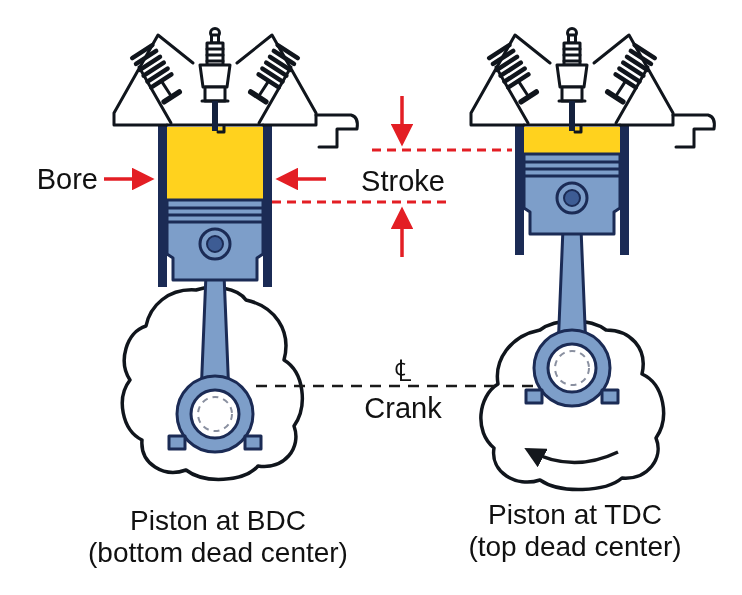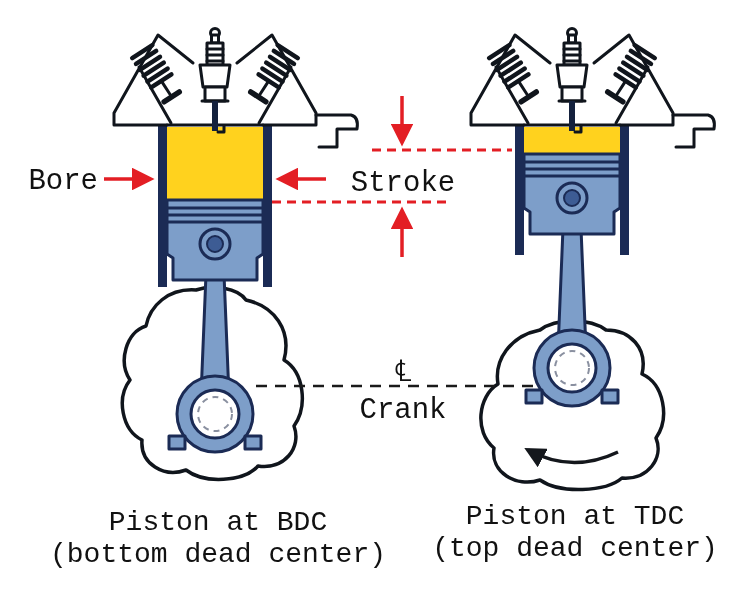--- a/index.html
+++ b/index.html
@@ -1,20 +1,20 @@
 <!DOCTYPE html>
 <html style="--background: #FFFFFF; --combustion-yellow: #FFD21E; --piston-blue: #7D9EC9; --outline-navy: #1B2B55; --line-black: #10151C; --arrow-red: #E31E24;"><head>
 <meta charset="utf-8">
 <style>
   html,body{margin:0;padding:0;background:#fff;}
   .figure{
     position:relative;
     width:742px;height:595px;
     background:var(--background,#fff);
-    font-family:Liberation Mono, monospace;
+    font-family:Liberation Sans, sans-serif;
     overflow:hidden;
   }
   svg{display:block}
   .ln{stroke:var(--line-black,#10151c);stroke-width:3;fill:none;stroke-linecap:round;stroke-linejoin:round;}
   .lnf{stroke:var(--line-black,#10151c);stroke-width:3;fill:#fff;stroke-linejoin:round;}
   .case{stroke:var(--line-black,#10151c);stroke-width:3.5;fill:#fff;stroke-linejoin:round;}
   .pis{fill:var(--piston-blue,#7D9EC9);stroke:var(--outline-navy,#1B2B55);stroke-width:3;stroke-linejoin:round;}
   .nv{stroke:var(--outline-navy,#1B2B55);stroke-width:3;fill:none;}
   .nv-fill{fill:var(--outline-navy,#1B2B55);}
   .yellow{fill:var(--combustion-yellow,#FFD21E);}

